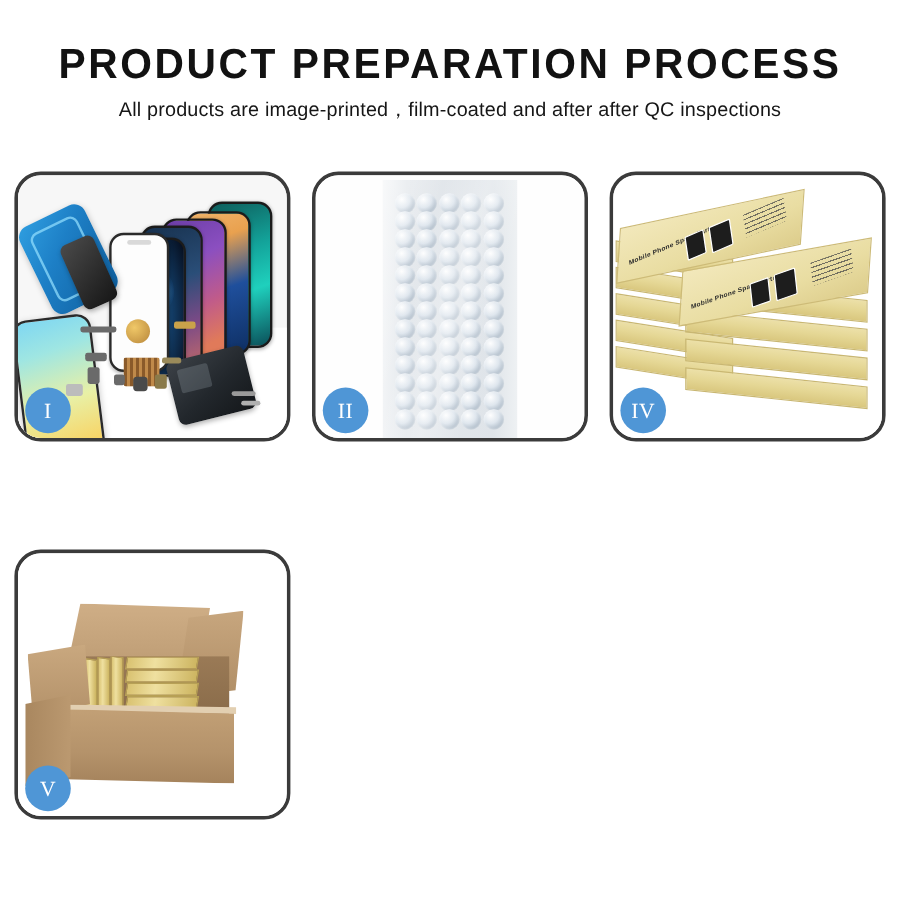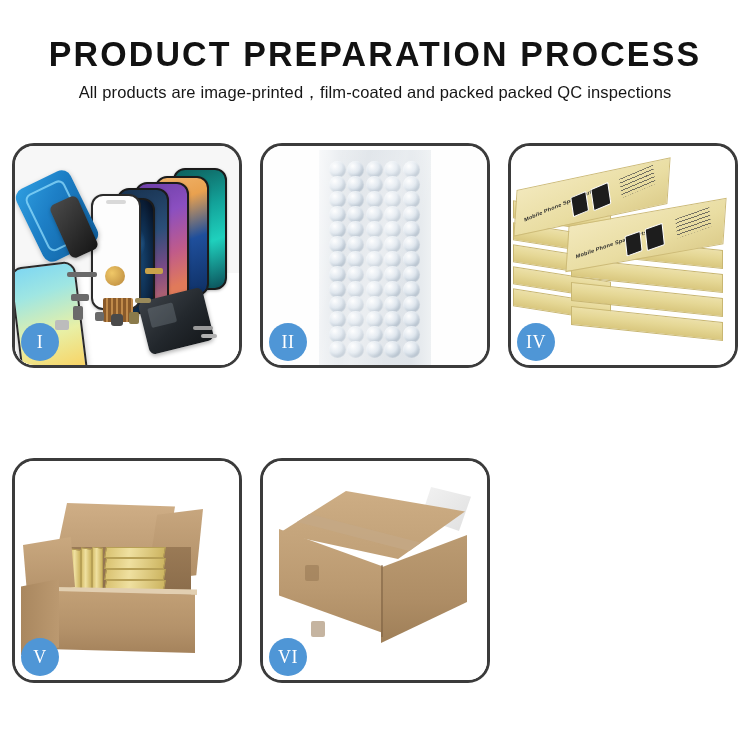--- a/index.html
+++ b/index.html
@@ -386,21 +386,21 @@
     position:absolute; top: 26px; right: 16px; width: 50px; height: 44px;
     background: linear-gradient(to bottom right,#f2f2f2,#e0e0e0);
     clip-path: polygon(20% 0, 100% 22%, 76% 100%, 0 70%);
   }
 </style>
 </head>
 <body>
 
 <div class="header">
   <h1 class="page-title">PRODUCT PREPARATION PROCESS</h1>
-  <p class="page-subtitle">All products are image-printed，film-coated and packed packed QC inspections</p>
+  <p class="page-subtitle">All products are image-printed，film-coated and after after QC inspections</p>
 </div>
 
 <div class="panel-grid">
 
   <div class="panel">
     <div class="panel-stage">
       <div class="p1-bg"></div>
 
       <div class="phone ph-fan5"></div>
       <div class="phone ph-fan4"></div>
@@ -562,28 +562,14 @@
         <span class="gbar" style="top:33px;left:46px;width:58px;height:9px;transform:skewX(-10deg);"></span>
       </div>
       <div class="c5-flap-left"></div>
       <div class="c5-rim"></div>
       <div class="c5-front"></div>
       <div class="c5-side"></div>
       <span class="step-badge">V</span>
     </div>
   </div>
 
-  <div class="panel">
-    <div class="panel-stage">
-      <div class="p6-bg"></div>
-      <div class="c6-sheet"></div>
-      <div class="c6-top"></div>
-      <div class="c6-tape"></div>
-      <div class="c6-left"></div>
-      <div class="c6-right"></div>
-      <div class="c6-seam"></div>
-      <div class="c6-tab" style="top:104px;left:42px;"></div>
-      <div class="c6-tab" style="top:160px;left:48px;"></div>
-      <span class="step-badge">VI</span>
-    </div>
-  </div>
 
 </div>
 
 </body></html>

